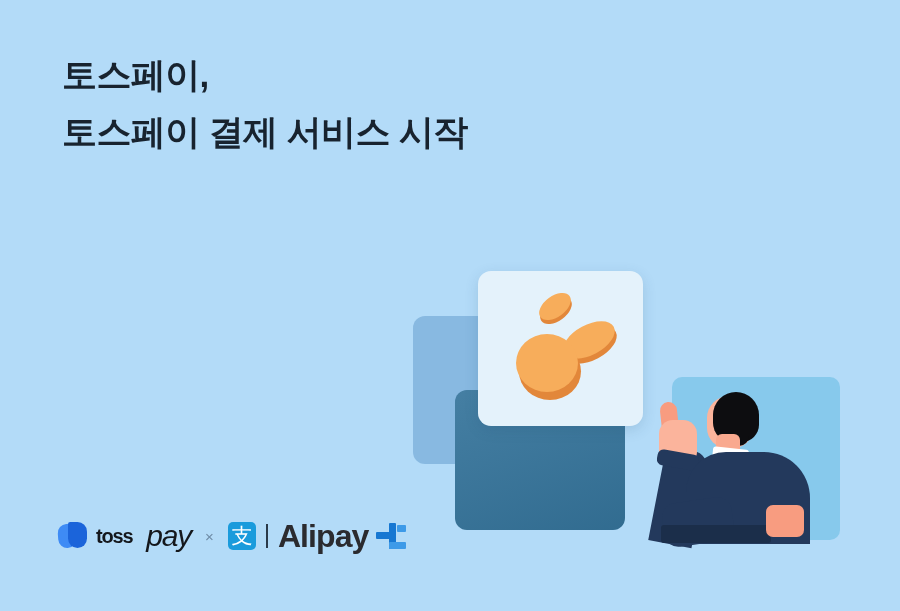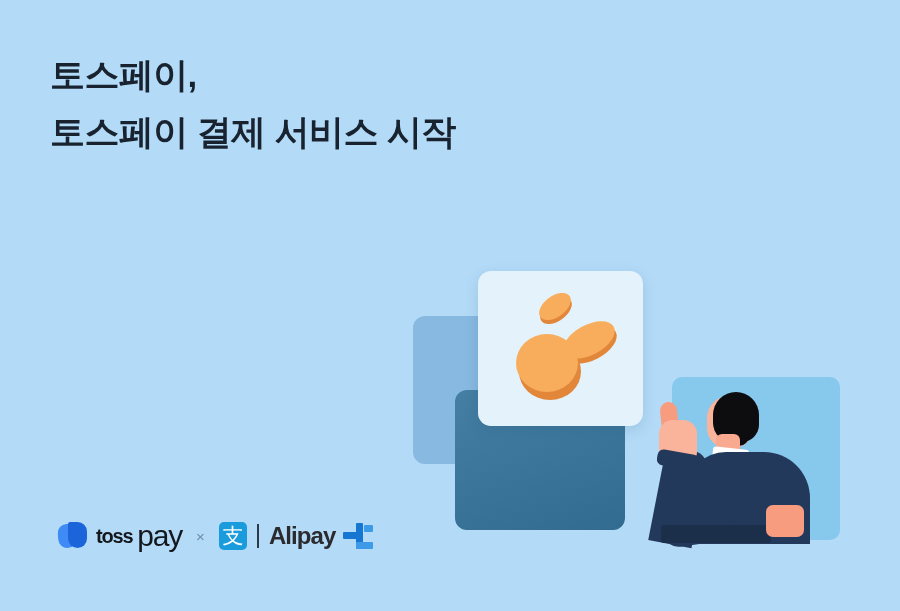--- a/index.html
+++ b/index.html
@@ -17,21 +17,21 @@
     position: relative;
     width: 900px;
     height: 611px;
     background: #b3dbf8;
     overflow: hidden;
   }
 
   
   .headline {
     position: absolute;
-    left: 50px;
+    left: 62px;
     top: 46px;
     color: #18232f;
     font-size: 35px;
     font-weight: 700;
     line-height: 57px;
     letter-spacing: -0.6px;
     white-space: nowrap;
   }
   .headline .hl-line { display: block; }
 
@@ -299,21 +299,22 @@
     font-size: 20px;
     font-weight: 700;
     color: #14171c;
     letter-spacing: -1.2px;
   }
   .pay-word {
     font-size: 30px;
     font-weight: 400;
     color: #14171c;
     letter-spacing: -1.2px;
-    margin-left: 5px;
+    margin-left: 14px;
+    font-style: italic;
   }
   .x-sep {
     font-size: 15px;
     color: #6e8ba6;
     margin: 0 14px;
     font-weight: 400;
   }
   .alipay-icon {
     width: 28px;
     height: 28px;
@@ -325,21 +326,21 @@
     text-align: center;
     font-family: "DejaVu Sans", sans-serif;
   }
   .bar-sep {
     width: 2px;
     height: 24px;
     background: #2a3a4a;
     margin: 0 10px;
   }
   .alipay-word {
-    font-size: 24px;
+    font-size: 32px;
     font-weight: 700;
     color: #2b2b2f;
     letter-spacing: -0.9px;
   }
   .alipay-plus {
     position: relative;
     width: 30px;
     height: 26px;
     margin-left: 7px;
   }

